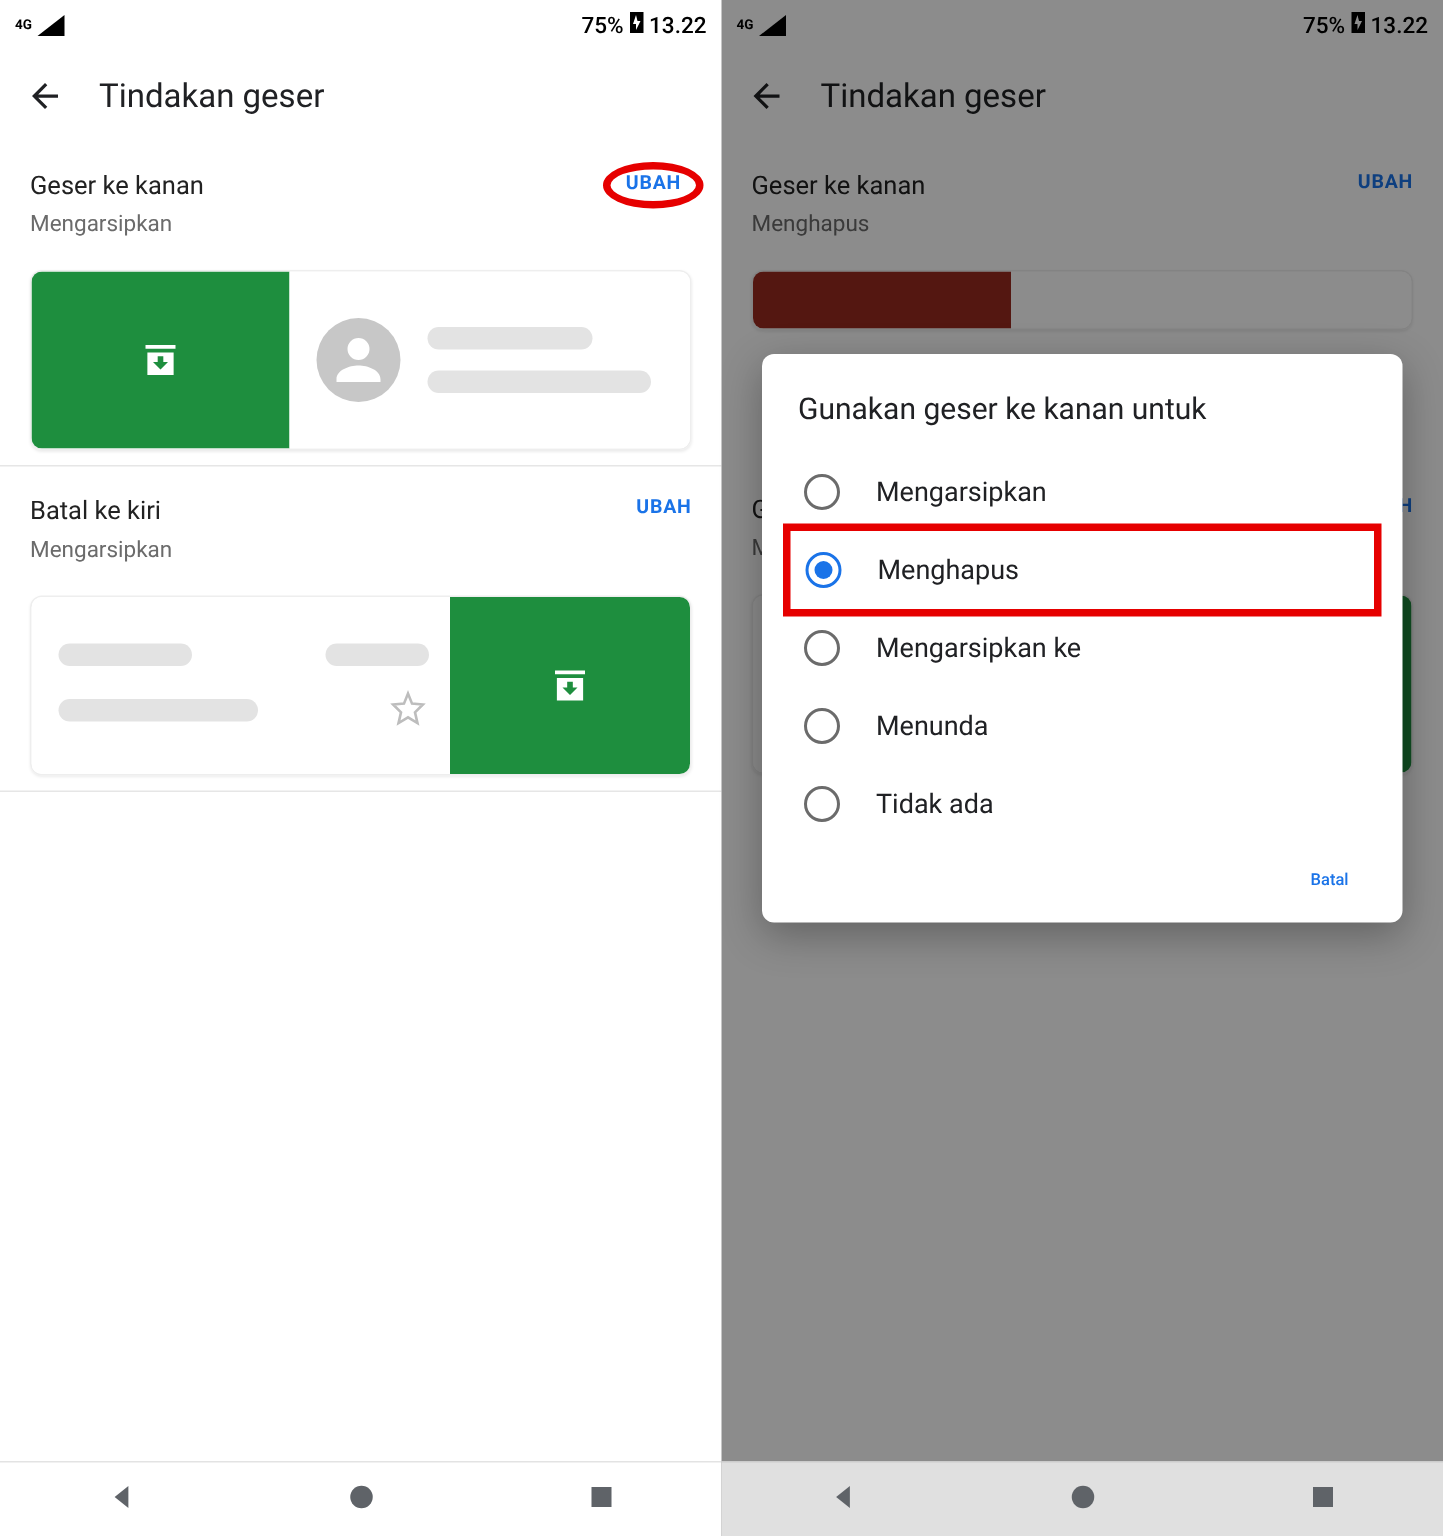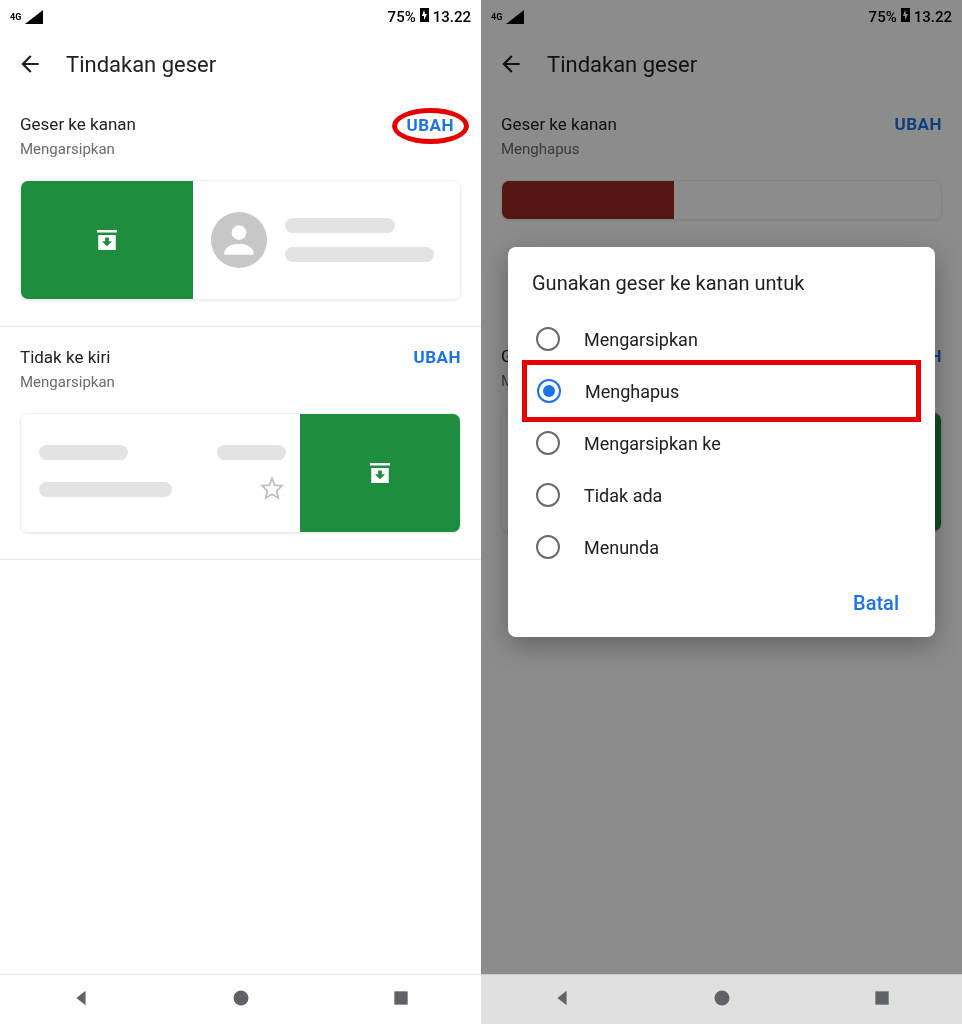--- a/index.html
+++ b/index.html
@@ -71,41 +71,41 @@
       display: flex; align-items: center; justify-content: center;
       cursor: pointer;
     }
     .app-bar-title {
       font-size: 22px;
       color: #202124;
     }
 
     
     .section {
-      padding: 20px 20px 26px 20px;
+      padding: 20px 20px 10px 20px;
       border-bottom: 1px solid #e6e6e6;
     }
     .section-header-row {
       display: flex;
       align-items: flex-start;
       justify-content: space-between;
     }
     .section-title {
       font-size: 17px;
       color: #222;
       margin-bottom: 6px;
     }
     .section-sub {
       font-size: 15px;
       color: #6b6b6b;
     }
     .ubah-btn {
       color: #1a73e8;
       font-weight: 700;
-      font-size: 17px;
+      font-size: 13px;
       letter-spacing: 0.5px;
     }
     .circled {
       border: 5px solid #e60000;
       border-radius: 50% / 50%;
       padding: 2px 10px 4px 10px;
       margin-top: -6px;
       margin-right: -8px;
     }
 
@@ -181,21 +181,21 @@
       position: absolute;
       inset: 0;
       background: rgba(0,0,0,.45);
       z-index: 5;
     }
     .nav-on-top { z-index: 6; background: #e0e0e0; border-top: 1px solid #ccc; }
 
     .dialog {
       position: absolute;
       left: 27px; right: 27px;
-      top: 247px;
+      top: 236px;
       background: #fff;
       border-radius: 8px;
       z-index: 10;
       padding: 24px 24px 14px 24px;
       box-shadow: 0 8px 28px rgba(0,0,0,.3);
     }
     .dialog-title {
       font-size: 20px;
       color: #202124;
       margin-bottom: 18px;
@@ -228,21 +228,21 @@
     }
     .radio-item.selected .radio-outer::after {
       content:''; width: 12px; height:12px; background:#1a73e8; border-radius:50%;
     }
     .dialog-actions {
       display:flex; justify-content:flex-end; margin-top:10px;
     }
     .dialog-btn {
       color: #1a73e8;
       font-weight: 500;
-      font-size: 20px;
+      font-size: 11px;
       padding: 8px 12px;
       cursor: pointer;
     }
   </style>
 </head>
 <body>
 
 <div class="phone">
   <div class="status-bar">
     <div class="status-left">
@@ -293,21 +293,21 @@
           <div class="ph-line ph-short"></div>
           <div class="ph-line ph-long"></div>
         </div>
       </div>
     </div>
   </div>
 
   <div class="section">
     <div class="section-header-row">
       <div>
-        <div class="section-title">Tidak ke kiri</div>
+        <div class="section-title">Batal ke kiri</div>
         <div class="section-sub">Mengarsipkan</div>
       </div>
       <span class="ubah-btn">UBAH</span>
     </div>
     <div class="swipe-card rev">
       <div class="swipe-body-left">
         <div class="ph-row">
           <div class="ph-line"></div>
           <div class="ph-line"></div>
         </div>
@@ -407,25 +407,25 @@
       <div class="radio-item selected highlighted">
         <span class="radio-outer"></span>
         <span>Menghapus</span>
       </div>
       <div class="radio-item">
         <span class="radio-outer"></span>
         <span>Mengarsipkan ke</span>
       </div>
       <div class="radio-item">
         <span class="radio-outer"></span>
-        <span>Tidak ada</span>
+        <span>Menunda</span>
       </div>
       <div class="radio-item">
         <span class="radio-outer"></span>
-        <span>Menunda</span>
+        <span>Tidak ada</span>
       </div>
     </div>
     <div class="dialog-actions">
       <span class="dialog-btn">Batal</span>
     </div>
   </div>
 
   <div class="nav-bar nav-on-top" style="position:relative">
     <span><svg width="22" height="22" viewBox="0 0 24 24">
           <path fill="#5f6368" d="M17 4l-10 8 10 8z"></path>

